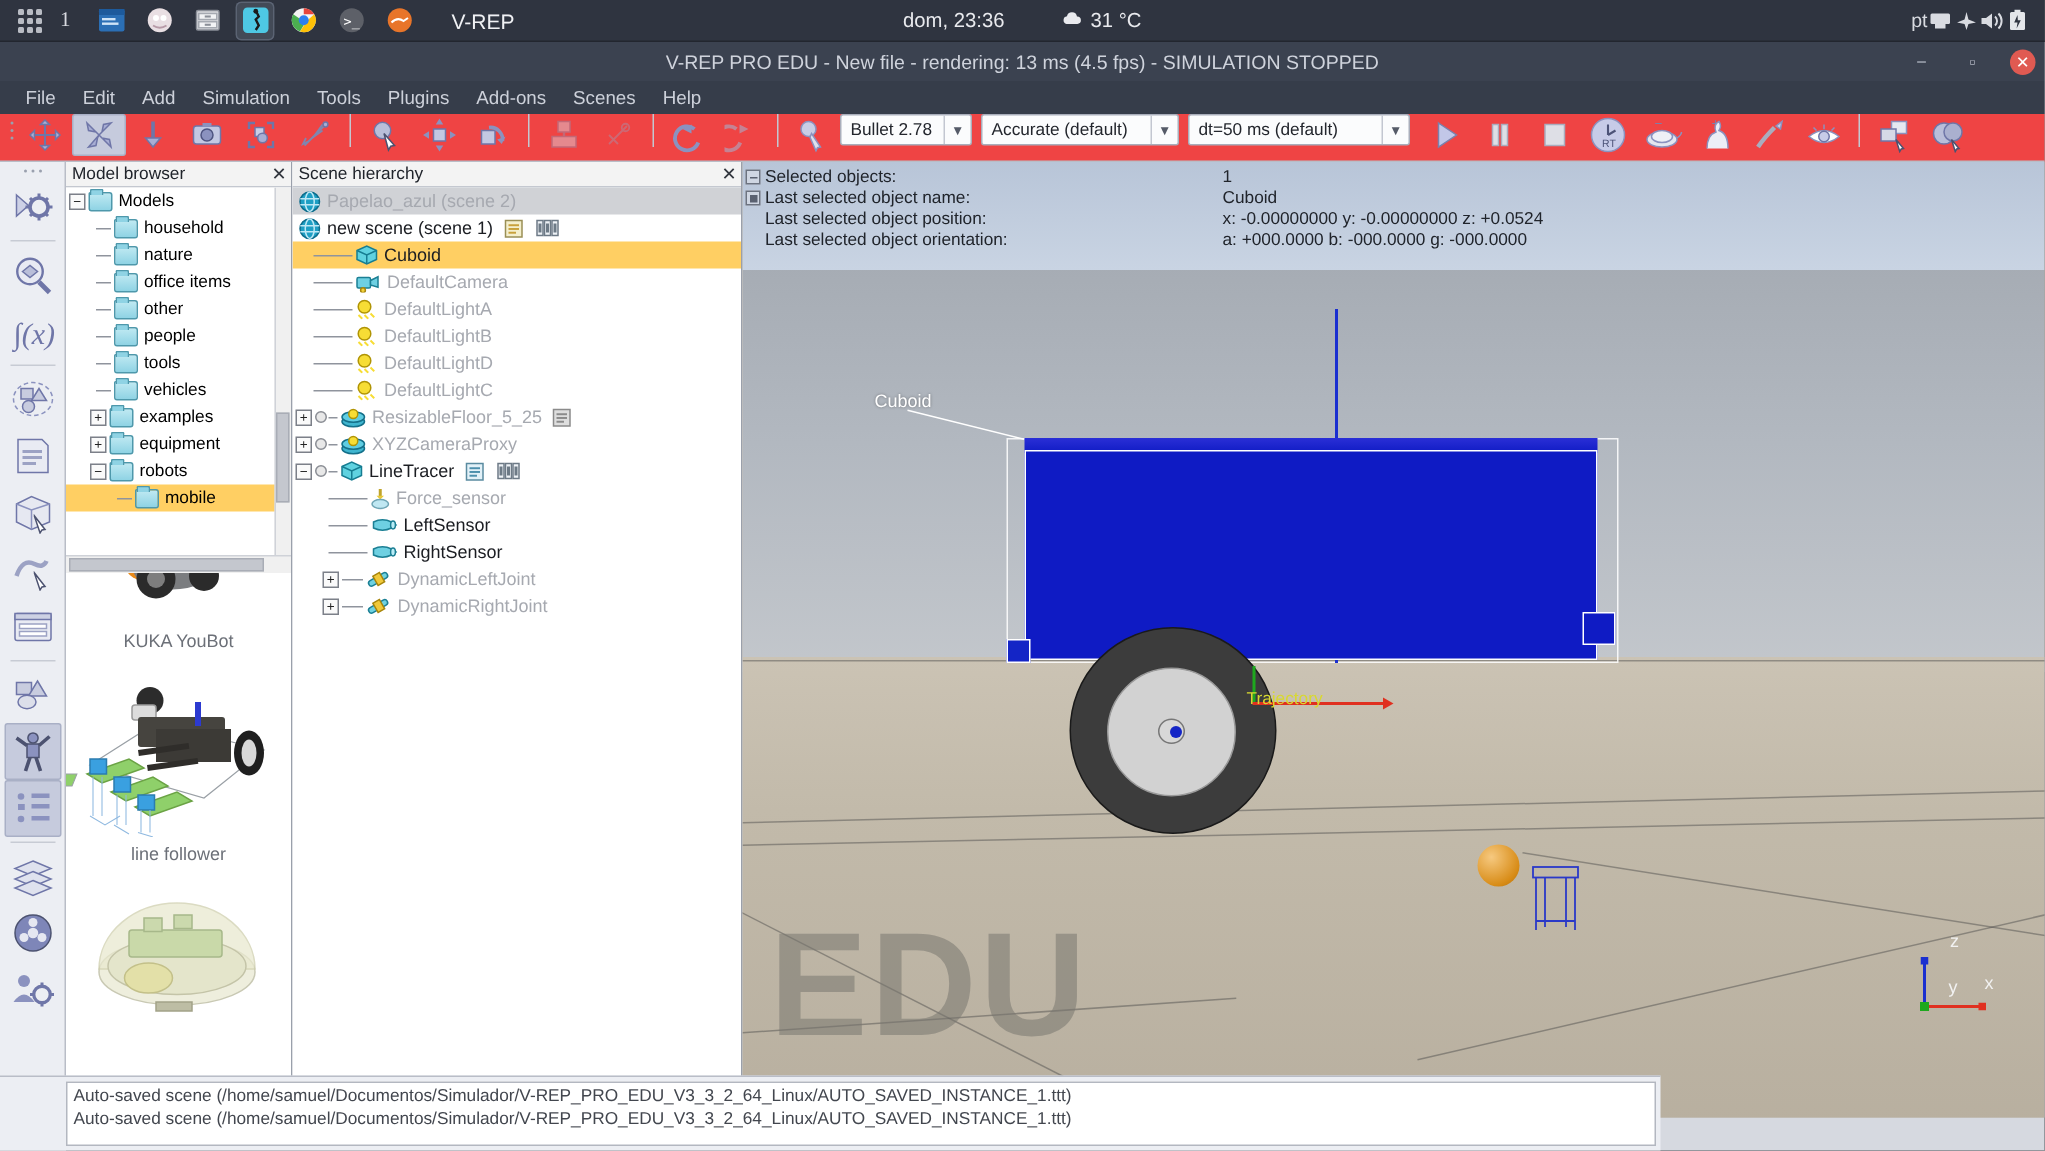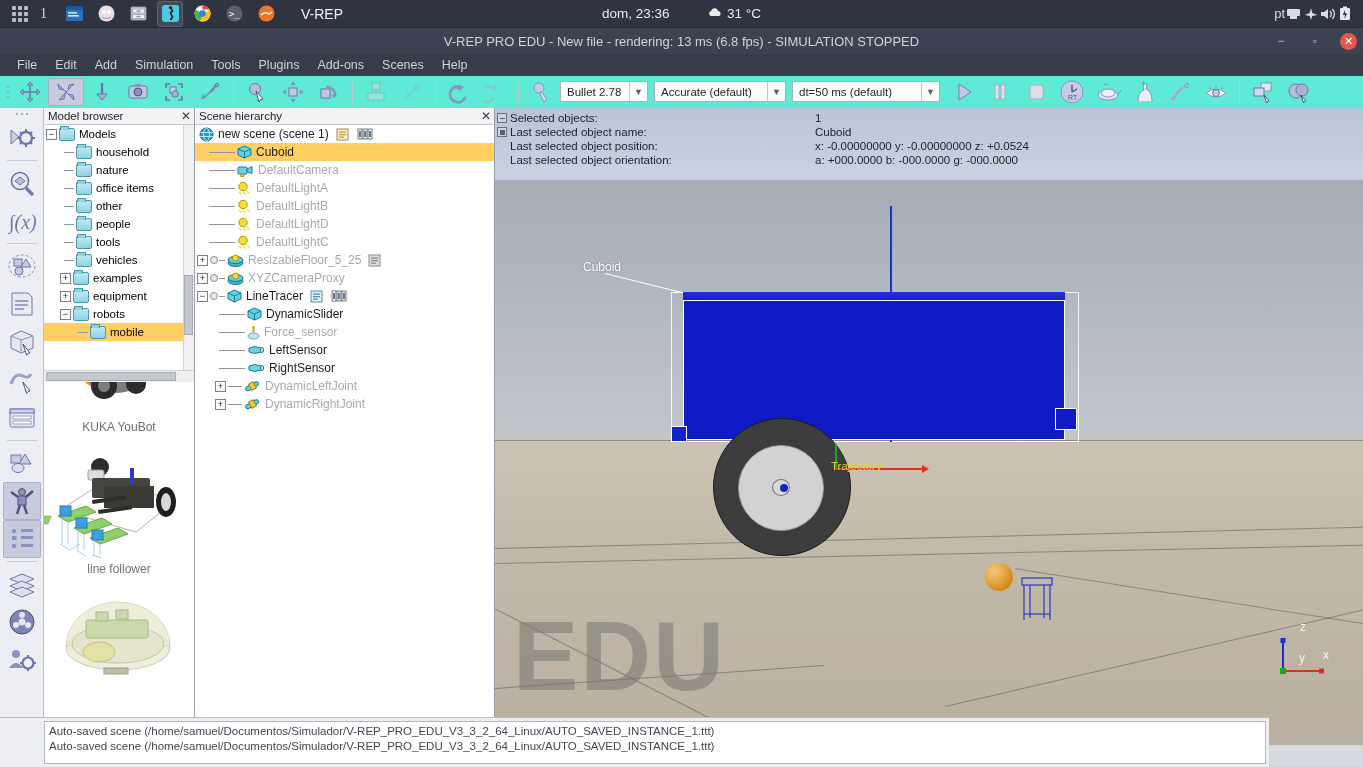--- a/index.html
+++ b/index.html
@@ -57,22 +57,22 @@
   .wbtn.close { background: #e05a52; border-radius: 50%; color: #fff; width: 17px; height: 17px; font-size: 11px; }
 
   #menu-bar {
     height: 22px; background: #363d4a; display: flex; align-items: center;
     padding-left: 8px; gap: 0px;
   }
   #menu-bar .mi { color: #cdd1da; font-size: 12.5px; padding: 2px 9px; cursor: default; }
 
   
   #toolbar {
-    height: 32px; background: #5eead4; border-bottom: 1px solid #b9bdc7;
-    display: flex; align-items: center; padding-left: 4px; gap: 0px;
+    height: 32px; background: #ef4444; border-bottom: 1px solid #b9bdc7;
+    display: flex; padding-left: 4px; gap: 0px;
   }
   .grip { width: 8px; height: 22px; display:flex; flex-direction:column; justify-content:center; align-items:center; gap:3px; }
   .grip i { width: 2px; height: 2px; background: #9aa0ae; border-radius: 50%; display:block;}
   .tbtn {
     width: 36px; height: 28px; display:flex; align-items:center; justify-content:center;
     border-radius: 2px;
   }
   .tbtn.sel { background: #c6cbdd; border: 1px solid #a9b0c6; }
   .tsep { width: 1px; height: 22px; background: #c3c7d1; margin: 0 5px; }
   .combo {
@@ -190,21 +190,21 @@
   .arrow-red:after{content:'';position:absolute;right:-6px;top:-3.5px;border-left:7px solid #e03020;
      border-top:4px solid transparent;border-bottom:4px solid transparent;}
   #ball { position:absolute; left:490px; top:455px; width:28px;height:28px;border-radius:50%;
     background: radial-gradient(circle at 33% 30%, #f6c980, #d88c17 70%, #b06d08); }
   #stool { position:absolute; left: 525px; top: 468px; width: 36px; height: 48px; }
   #axis-gizmo { position:absolute; right: 30px; bottom: 62px; width: 60px; height:60px; }
   .ag-lbl { position:absolute; color:#f2f2f2; font-size:12px; }
 
   
   #statusbar {
-    position:absolute; left:0; bottom:0; width: 1269px; height: 50px;
+    position:absolute; left:0; bottom:0; width: 1107px; height: 50px;
     background: #eceef3; border-top: 1px solid #b9bdc7; display:flex;
   }
   #sb-left { width: 44px; background:#eceef3; }
   #sb-text {
     flex:1; background: #fff; border: 1px solid #b3b7c0; margin: 3px 3px 3px 0;
     font-size: 11.5px; color: #42464e; padding: 2px 4px; overflow: hidden;
     font-family: "Liberation Sans", sans-serif;
   }
   #sb-text div { height: 15px; line-height: 15px; white-space: nowrap; }
 </style>
@@ -317,21 +317,21 @@
           <rect x="4" y="0.5" width="4" height="2" fill="#e4e6ea"></rect>
           <path d="M6 4 l-2.2 5 H6 l-.6 4 2.8-5.5H6.2z" fill="#2f3440"></path>
         </svg>
     </span>
   </div>
 </div>
 
 <div id="vrep-window">
 
   <div id="title-bar">
-    <div class="ttl">V-REP PRO EDU - New file - rendering: 13 ms (6.8 fps) - SIMULATION STOPPED</div>
+    <div class="ttl">V-REP PRO EDU - New file - rendering: 13 ms (4.5 fps) - SIMULATION STOPPED</div>
     <div class="wbtns">
       <div class="wbtn">−</div>
       <div class="wbtn">▫</div>
       <div class="wbtn close">✕</div>
     </div>
   </div>
 
   <div id="menu-bar">
     <div class="mi">File</div>
     <div class="mi">Edit</div>
@@ -856,20 +856,31 @@
       </div>
     </div>
 
     <div id="scene-hier">
       <div class="panel-head">
         <span>Scene hierarchy</span>
         <span class="xclose">✕</span>
       </div>
       <div id="sh-tree">
         <div id="sh-rows">
+            <div class="shrow scene2">
+              <span style="display:inline-block;width:4px"></span>
+              <span style="display:inline-flex;align-items:center;margin-right:4px">
+                <svg width="15" height="15" viewBox="0 0 15 15">
+                  <circle cx="7.5" cy="7.5" r="6.5" fill="#1e9fc4" stroke="#0d6d8c"></circle>
+                  <ellipse cx="7.5" cy="7.5" rx="3" ry="6.5" fill="none" stroke="#bfe8f5"></ellipse>
+                  <path d="M1.2 5.5h12.6M1.2 9.5h12.6" stroke="#bfe8f5" fill="none"></path>
+                </svg>
+              </span>
+              <span class="dim">Papelao_azul (scene 2)</span>
+            </div>
             <div class="shrow">
               <span style="display:inline-block;width:4px"></span>
               <span style="display:inline-flex;align-items:center;margin-right:4px">
                 <svg width="15" height="15" viewBox="0 0 15 15">
                   <circle cx="7.5" cy="7.5" r="6.5" fill="#1e9fc4" stroke="#0d6d8c"></circle>
                   <ellipse cx="7.5" cy="7.5" rx="3" ry="6.5" fill="none" stroke="#bfe8f5"></ellipse>
                   <path d="M1.2 5.5h12.6M1.2 9.5h12.6" stroke="#bfe8f5" fill="none"></path>
                 </svg>
               </span>
               <span class="blk">new scene (scene 1)</span>
@@ -1046,32 +1057,20 @@
                     <rect x="12" y="3" width="2" height="6"></rect>
                   </g>
                 </svg>
               </span>
             </div>
             <div class="shrow">
               <span style="display:inline-block;width:20px"></span>
               <span style="display:inline-block;width:4px"></span>
               <span class="tdash" style="width:26px"></span>
               <span style="display:inline-flex;align-items:center;margin-right:4px">
-                <svg width="15" height="14" viewBox="0 0 15 14">
-                  <path d="M1 4 L7.5 1 L14 4 L14 10 L7.5 13 L1 10z" fill="#5fd2e0" stroke="#167d92"></path>
-                  <path d="M1 4 L7.5 7 L14 4 M7.5 7 v6" stroke="#167d92" fill="none"></path>
-                </svg>
-              </span>
-              <span class="blk">DynamicSlider</span>
-            </div>
-            <div class="shrow">
-              <span style="display:inline-block;width:20px"></span>
-              <span style="display:inline-block;width:4px"></span>
-              <span class="tdash" style="width:26px"></span>
-              <span style="display:inline-flex;align-items:center;margin-right:4px">
                 <svg width="13" height="15" viewBox="0 0 13 15">
                   <path d="M6.5 1 v6" stroke="#c0a42a" stroke-width="2"></path>
                   <path d="M6.5 8 l-2.5-2.5h5z" fill="#e8c938"></path>
                   <ellipse cx="6.5" cy="11" rx="5.5" ry="3" fill="#bfe7f2" stroke="#6fa5b5"></ellipse>
                 </svg>
               </span>
               <span class="dim">Force_sensor</span>
             </div>
             <div class="shrow">
               <span style="display:inline-block;width:20px"></span>

